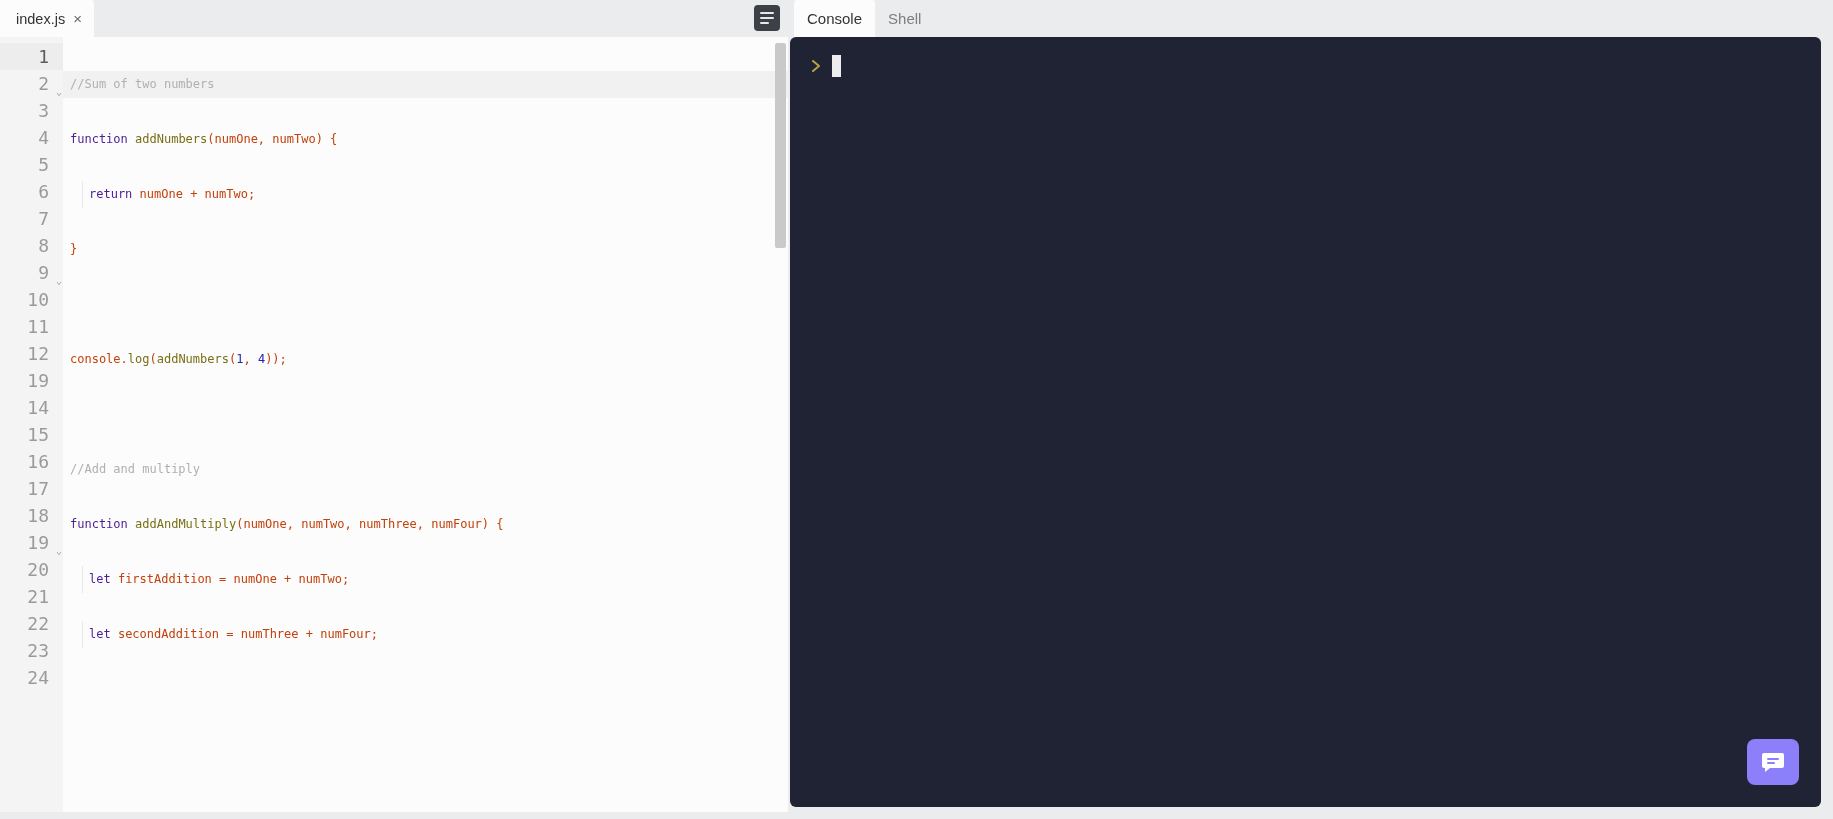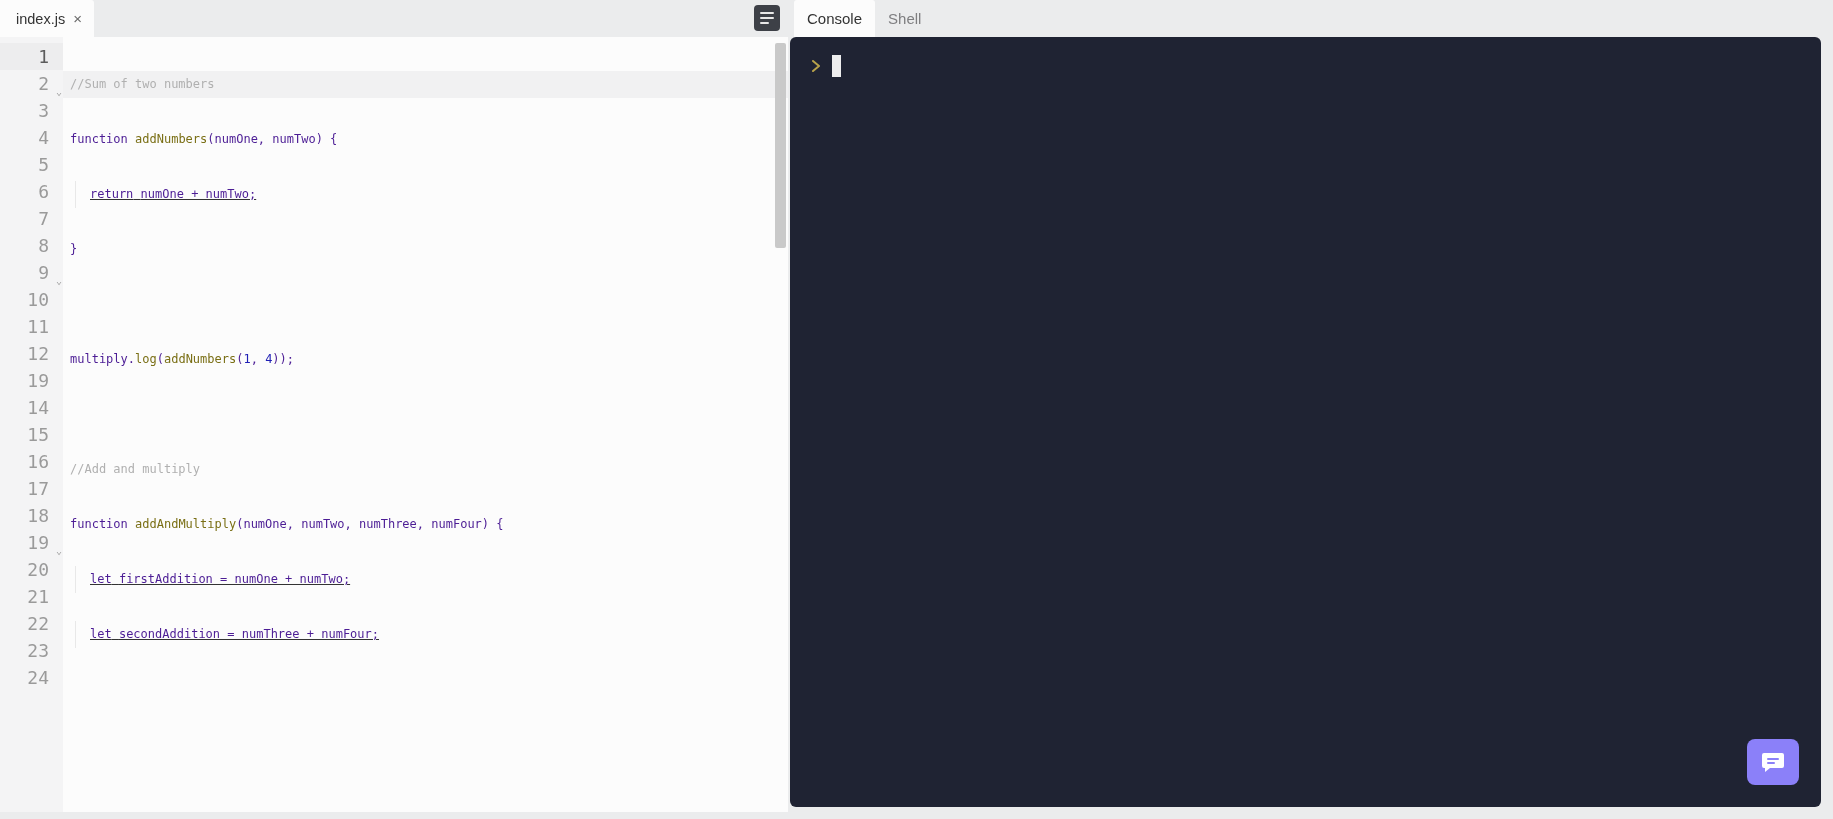--- a/index.html
+++ b/index.html
@@ -34,34 +34,34 @@
   .gutter .fold {
     position: absolute; right: 1px; top: 8px; font-size: 10px; color: #9a9a9a;
   }
 
   .code-area {
     flex: 1; font-family: "Consolas","Menlo",monospace; font-size: 12px;
     color: #333; padding-top: 6px; position: relative; white-space: pre;
   }
   .code-area .cl { height: 27px; line-height: 27px; padding-left: 7px; }
   .code-area .cl.active { background: #f1f1f2; }
-  .code-area .indent-guide { border-left: 1px solid #e8e8e8; margin-left: 5px; padding-left: 14px; display: inline-block; height: 100%; box-sizing: border-box; text-decoration: underline; }
+  .code-area .indent-guide { border-left: 1px solid #e8e8e8; margin-left: 12px; padding-left: 6px; display: inline-block; height: 100%; box-sizing: border-box; }
 
   .scroll-thumb {
     position: absolute; right: 2px; top: 6px; width: 11px; height: 205px;
     background: #c9c9c9; border-radius: 2px;
   }
 
   
   .c-comment { color: #b0b0b0; }
   .c-kw      { color: #4c1d95; }    
   .c-fn      { color: #7a6f15; }    
   .c-method  { color: #7a6f15; }    
   .c-num     { color: #1f1fb5; }
-  .c-plain   { color: #4c1d95; }
+  .c-plain   { color: #c2410c; }
 
   
   .terminal-pane { flex: 1; display: flex; flex-direction: column; background: #ebeced; }
   .term-tabs { display: flex; align-items: center; height: 37px; background: #ebeced; padding-left: 6px; }
   .term-tab {
     padding: 0 13px; height: 37px; line-height: 37px; font-size: 15px;
     color: #7e7e80; cursor: pointer;
   }
   .term-tab.active { background: #fcfcfc; color: #333; border-radius: 3px 3px 0 0; }
 
@@ -130,21 +130,21 @@
         <div class="ln"><span>23</span></div>
         <div class="ln"><span>24</span></div>
       </div>
 
       <div class="code-area">
         <div class="cl active"><span class="c-comment">//Sum of two numbers</span></div>
         <div class="cl"><span class="c-kw">function</span> <span class="c-fn">addNumbers</span><span class="c-plain">(numOne, numTwo) {</span></div>
         <div class="cl"><span class="indent-guide"><span class="c-kw">return</span> <span class="c-plain">numOne + numTwo;</span></span></div>
         <div class="cl"><span class="c-plain">}</span></div>
         <div class="cl"></div>
-        <div class="cl"><span class="c-plain">multiply.</span><span class="c-method">log</span><span class="c-plain">(</span><span class="c-method">addNumbers</span><span class="c-plain">(</span><span class="c-num">1</span><span class="c-plain">, </span><span class="c-num">4</span><span class="c-plain">));</span></div>
+        <div class="cl"><span class="c-plain">console.</span><span class="c-method">log</span><span class="c-plain">(</span><span class="c-method">addNumbers</span><span class="c-plain">(</span><span class="c-num">1</span><span class="c-plain">, </span><span class="c-num">4</span><span class="c-plain">));</span></div>
         <div class="cl"></div>
         <div class="cl"><span class="c-comment">//Add and multiply</span></div>
         <div class="cl"><span class="c-kw">function</span> <span class="c-fn">addAndMultiply</span><span class="c-plain">(numOne, numTwo, numThree, numFour) {</span></div>
         <div class="cl"><span class="indent-guide"><span class="c-kw">let</span> <span class="c-plain">firstAddition = numOne + numTwo;</span></span></div>
         <div class="cl"><span class="indent-guide"><span class="c-kw">let</span> <span class="c-plain">secondAddition = numThree + numFour;</span></span></div>
         
         
         
         
         

